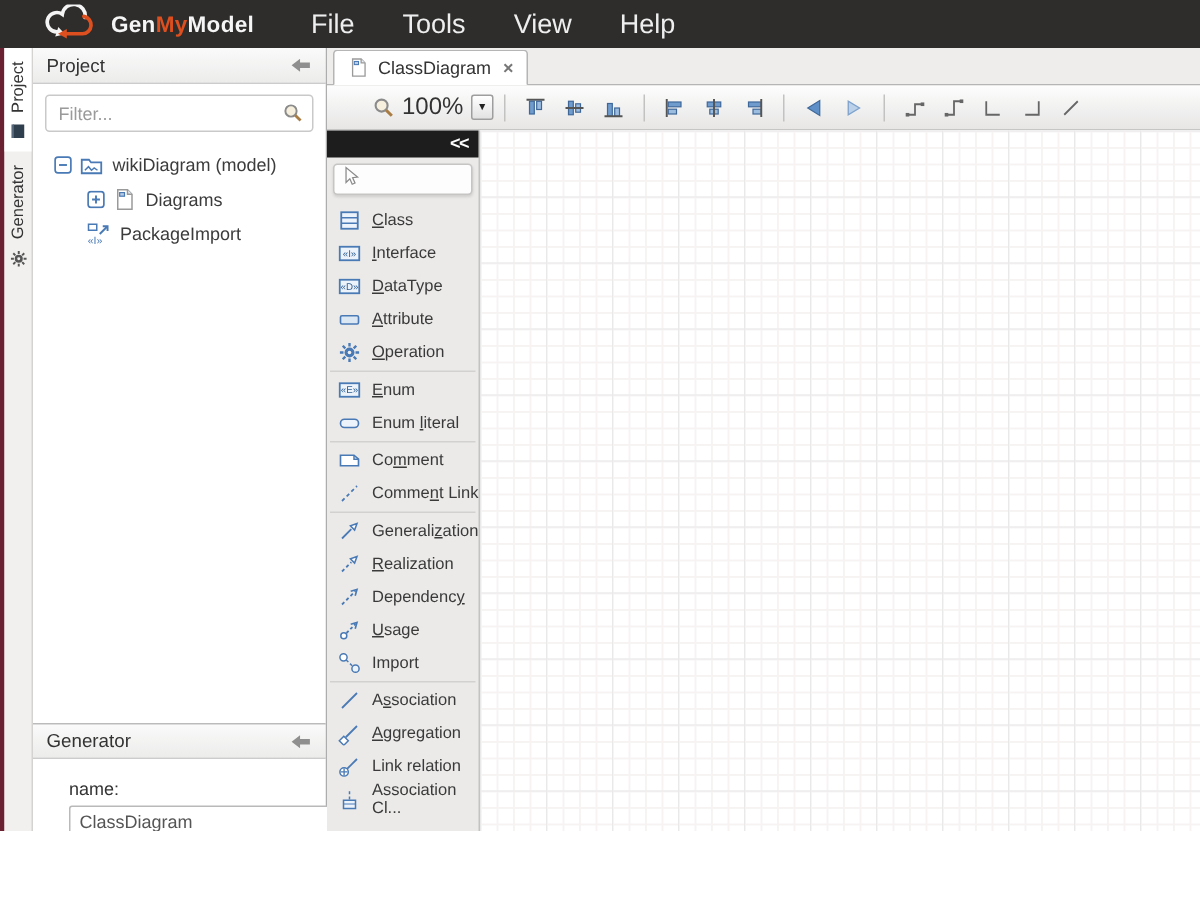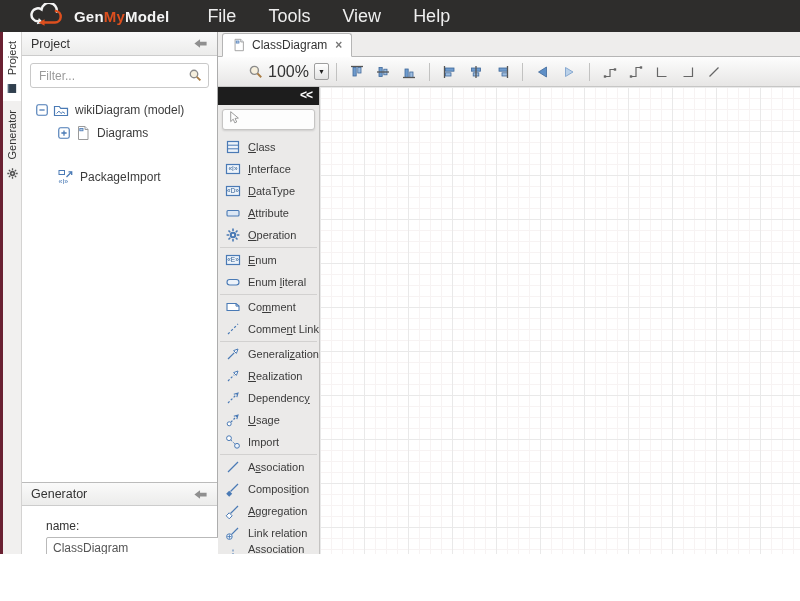--- a/index.html
+++ b/index.html
@@ -168,21 +168,21 @@
                 <rect x="1" y="1" width="14" height="14" rx="2.5" fill="#fff" stroke="#4a7ab5" stroke-width="1.5"></rect>
                 <path d="M4.5 8h7M8 4.5v7" stroke="#4a7ab5" stroke-width="1.7"></path>
               </svg></span>
             <span class="ticon"><svg viewBox="0 0 16 16">
                 <path d="M3.5 1.5h6.5l3 3v10H3.5z" fill="#fff" stroke="#9a9a9a"></path>
                 <path d="M10 1.5v3h3" fill="#e8eef6" stroke="#9a9a9a"></path>
                 <rect x="4.8" y="3.4" width="3.2" height="2.4" fill="#b9cde6" stroke="#4a7ab5" stroke-width=".8"></rect>
               </svg></span>
             <span>Diagrams</span>
           </div>
-          <div class="tree-row" style="padding-left: 28px; margin-top: 21px;">
+          <div class="tree-row" style="padding-left: 28px;">
             <span class="ticon"><svg viewBox="0 0 16 16">
                 <rect x="1" y="1.5" width="5.5" height="4" fill="#fff" stroke="#4a7ab5"></rect>
                 <path d="M8.5 8L13.5 3" stroke="#4a7ab5" stroke-width="1.3"></path>
                 <path d="M10.5 2.8h3.2V6" fill="none" stroke="#4a7ab5" stroke-width="1.3"></path>
                 <text x="0.5" y="14.5" font-size="7" fill="#4a7ab5">«I»</text>
               </svg></span>
             <span>PackageImport</span>
           </div>
         </div>
     </div>
@@ -422,27 +422,20 @@
             <div class="p-sep"></div>
             <div class="p-item">
               <span class="picon"><svg viewBox="0 0 16 16">
                   <path d="M3 13L13 3" stroke="#4a7ab5" stroke-width="1.2"></path>
                 </svg></span>
               <span>A<span class="mn">s</span>sociation</span>
             </div>
             <div class="p-item">
               <span class="picon"><svg viewBox="0 0 16 16">
                   <path d="M5.5 10.5L13 3" stroke="#4a7ab5" stroke-width="1.2"></path>
-                  <polygon points="1.2,12.8 4.2,9.8 7.2,12.8 4.2,15.8" fill="#4a7ab5"></polygon>
-                </svg></span>
-              <span>Composi<span class="mn">t</span>ion</span>
-            </div>
-            <div class="p-item">
-              <span class="picon"><svg viewBox="0 0 16 16">
-                  <path d="M5.5 10.5L13 3" stroke="#4a7ab5" stroke-width="1.2"></path>
                   <polygon points="1.2,12.8 4.2,9.8 7.2,12.8 4.2,15.8" fill="#fff" stroke="#4a7ab5"></polygon>
                 </svg></span>
               <span><span class="mn">A</span>ggregation</span>
             </div>
             <div class="p-item">
               <span class="picon"><svg viewBox="0 0 16 16">
                   <path d="M6.4 9.6L13 3" stroke="#4a7ab5" stroke-width="1.2"></path>
                   <circle cx="4.4" cy="11.6" r="2.8" fill="#fff" stroke="#4a7ab5"></circle>
                   <path d="M4.4 9.4v4.4M2.2 11.6h4.4" stroke="#4a7ab5" stroke-width=".9"></path>
                 </svg></span>

